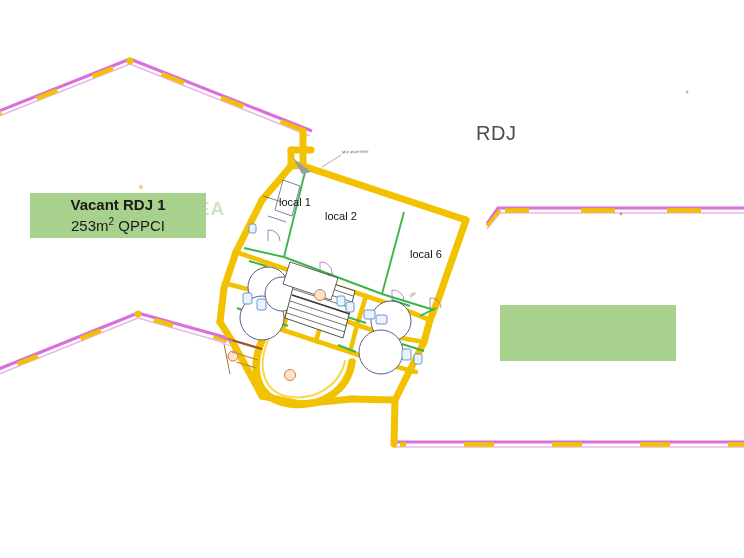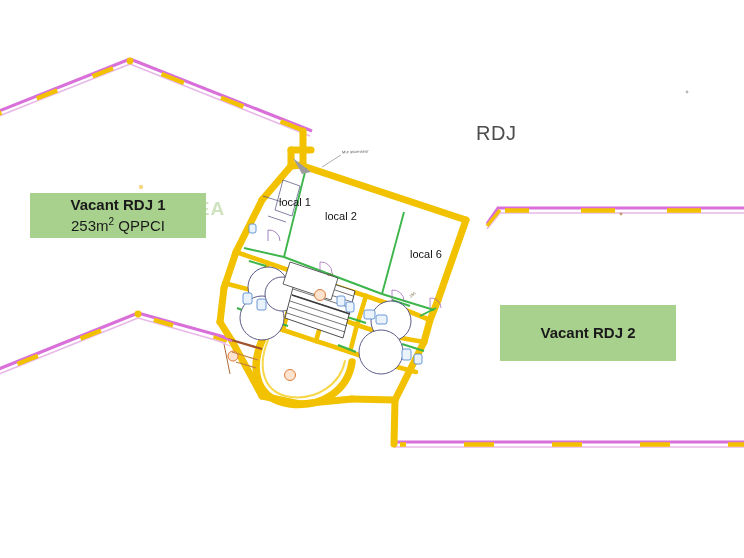--- a/index.html
+++ b/index.html
@@ -315,21 +315,20 @@
   <div class="floor-title" style="left:476px; top:122px;">RDJ</div>
 
   <div class="vacancy-box" style="left:30px; top:193px; width:176px; height:45px;">
     <div class="vacancy-title">Vacant RDJ 1</div>
     <div class="vacancy-area">
       <span>253m</span><sup>2</sup><span> QPPCI</span>
     </div>
   </div>
 
   <div class="vacancy-box" style="left:500px; top:305px; width:176px; height:56px;">
-    <div class="vacancy-title">Vacant RDJ 2</div>
   </div>
 
   <div class="room-label" style="left:279px; top:196px;">local 1</div>
   <div class="room-label" style="left:325px; top:210px;">local 2</div>
   <div class="room-label" style="left:410px; top:248px;">local 6</div>
 
   <div class="cad-note" style="left:342px; top:149px;">Mur ascenseur</div>
   <div class="dim-note" style="left:327px; top:272px;">181</div>
   <div class="dim-note" style="left:409px; top:292px; transform:rotate(-38deg);">265</div>
 

